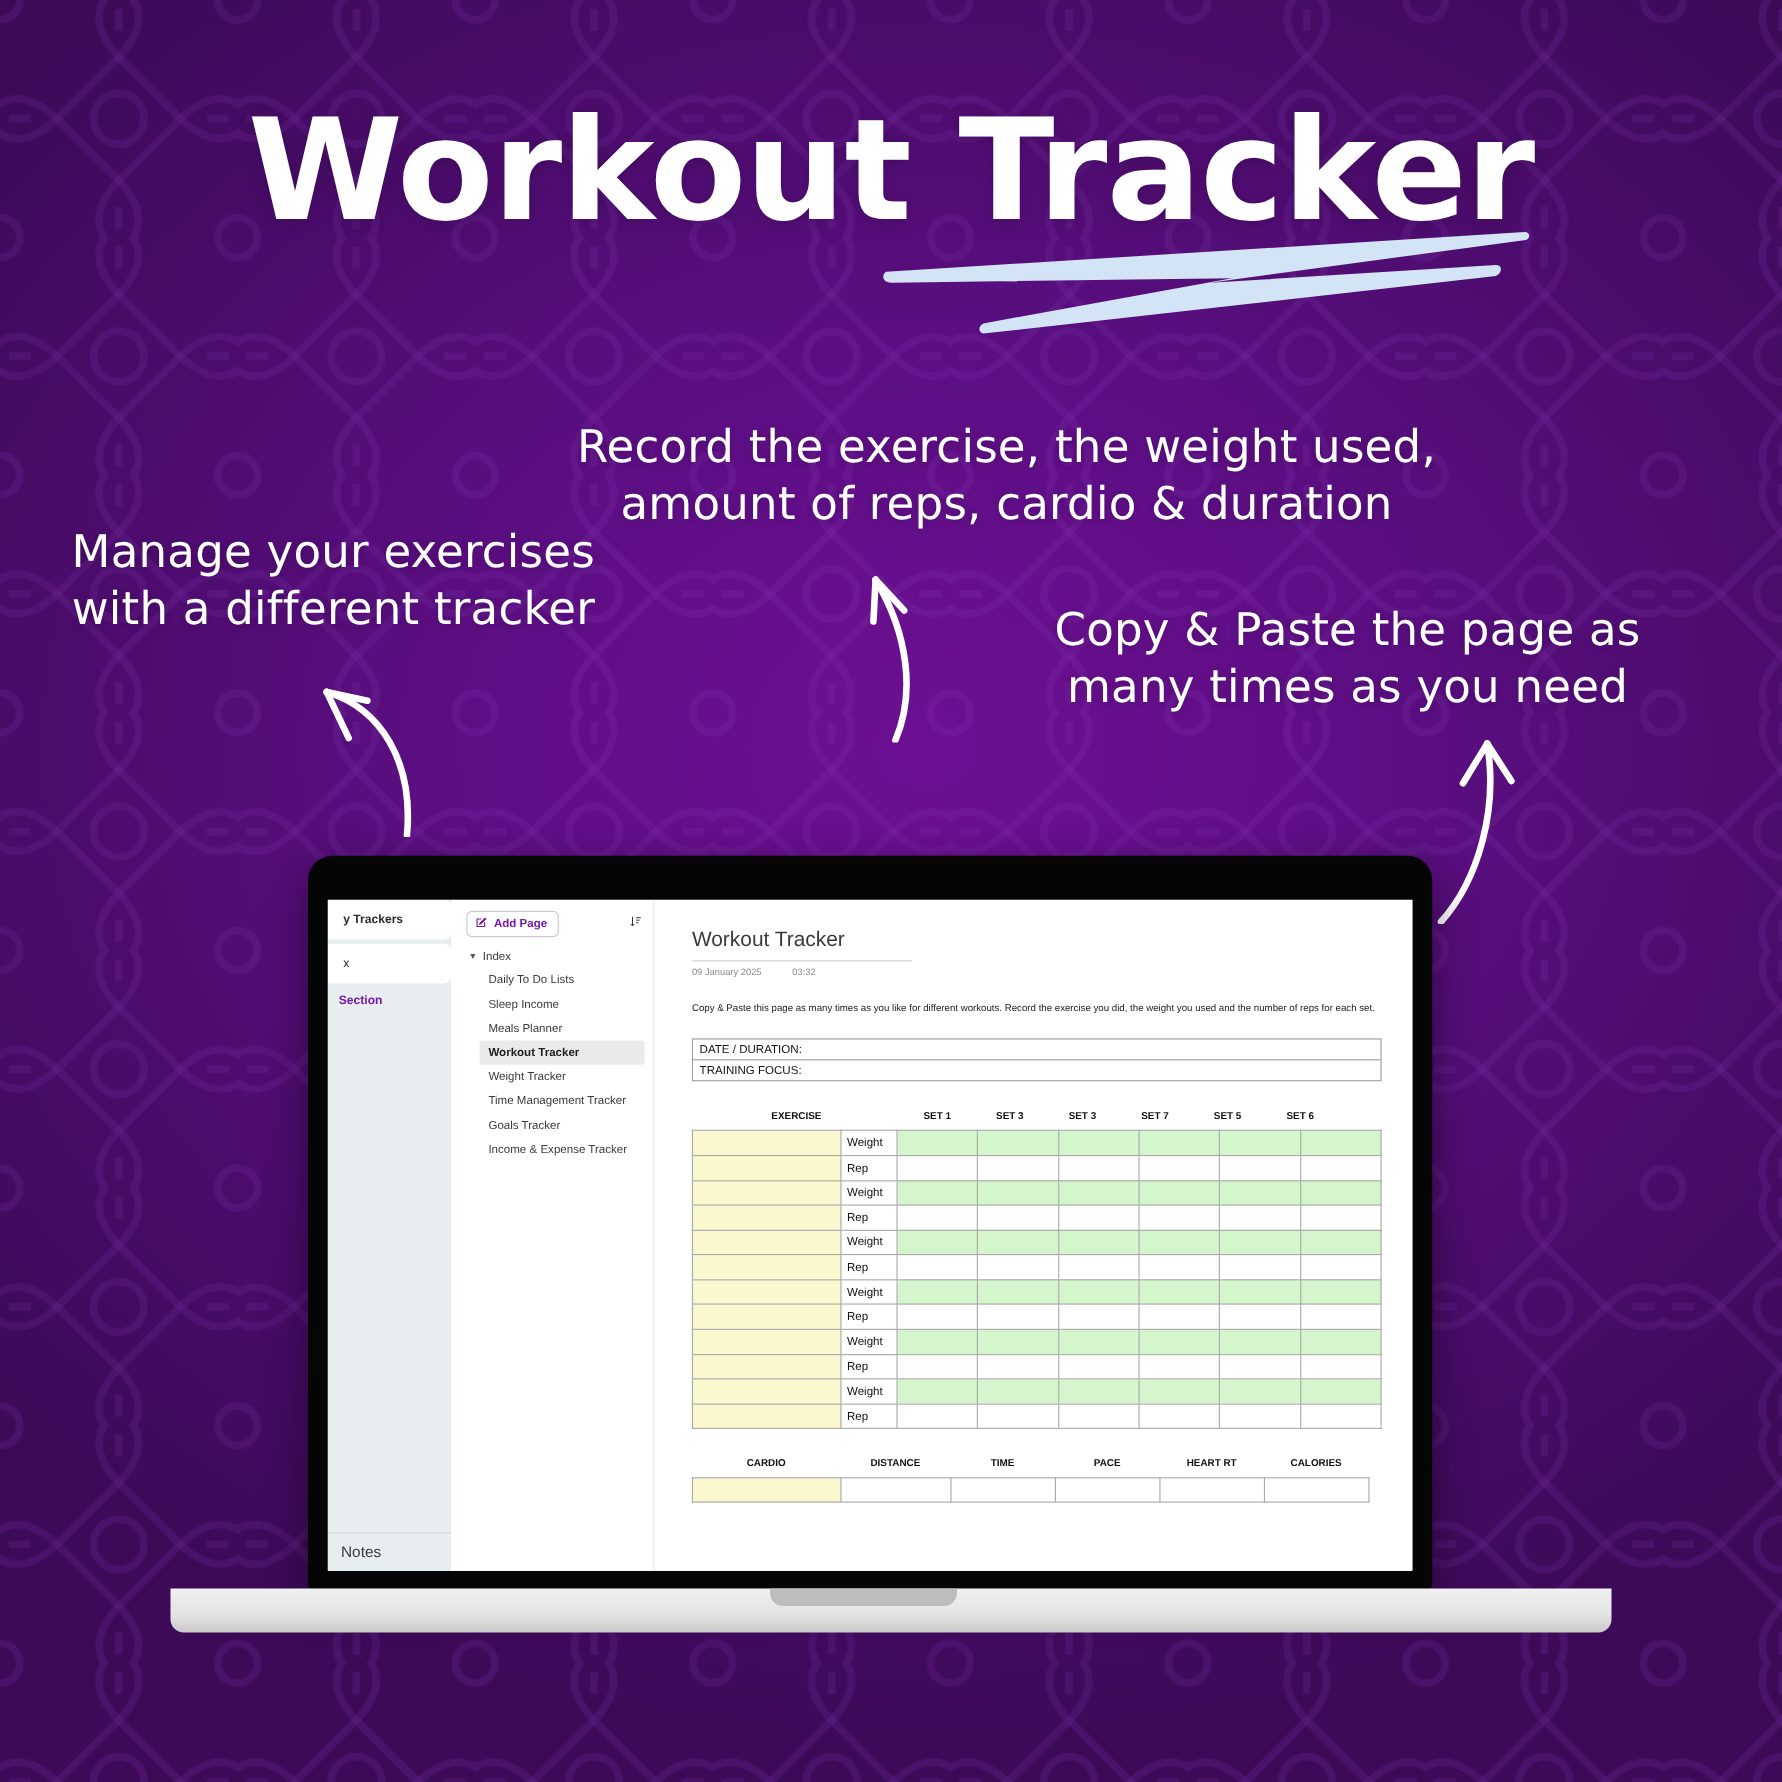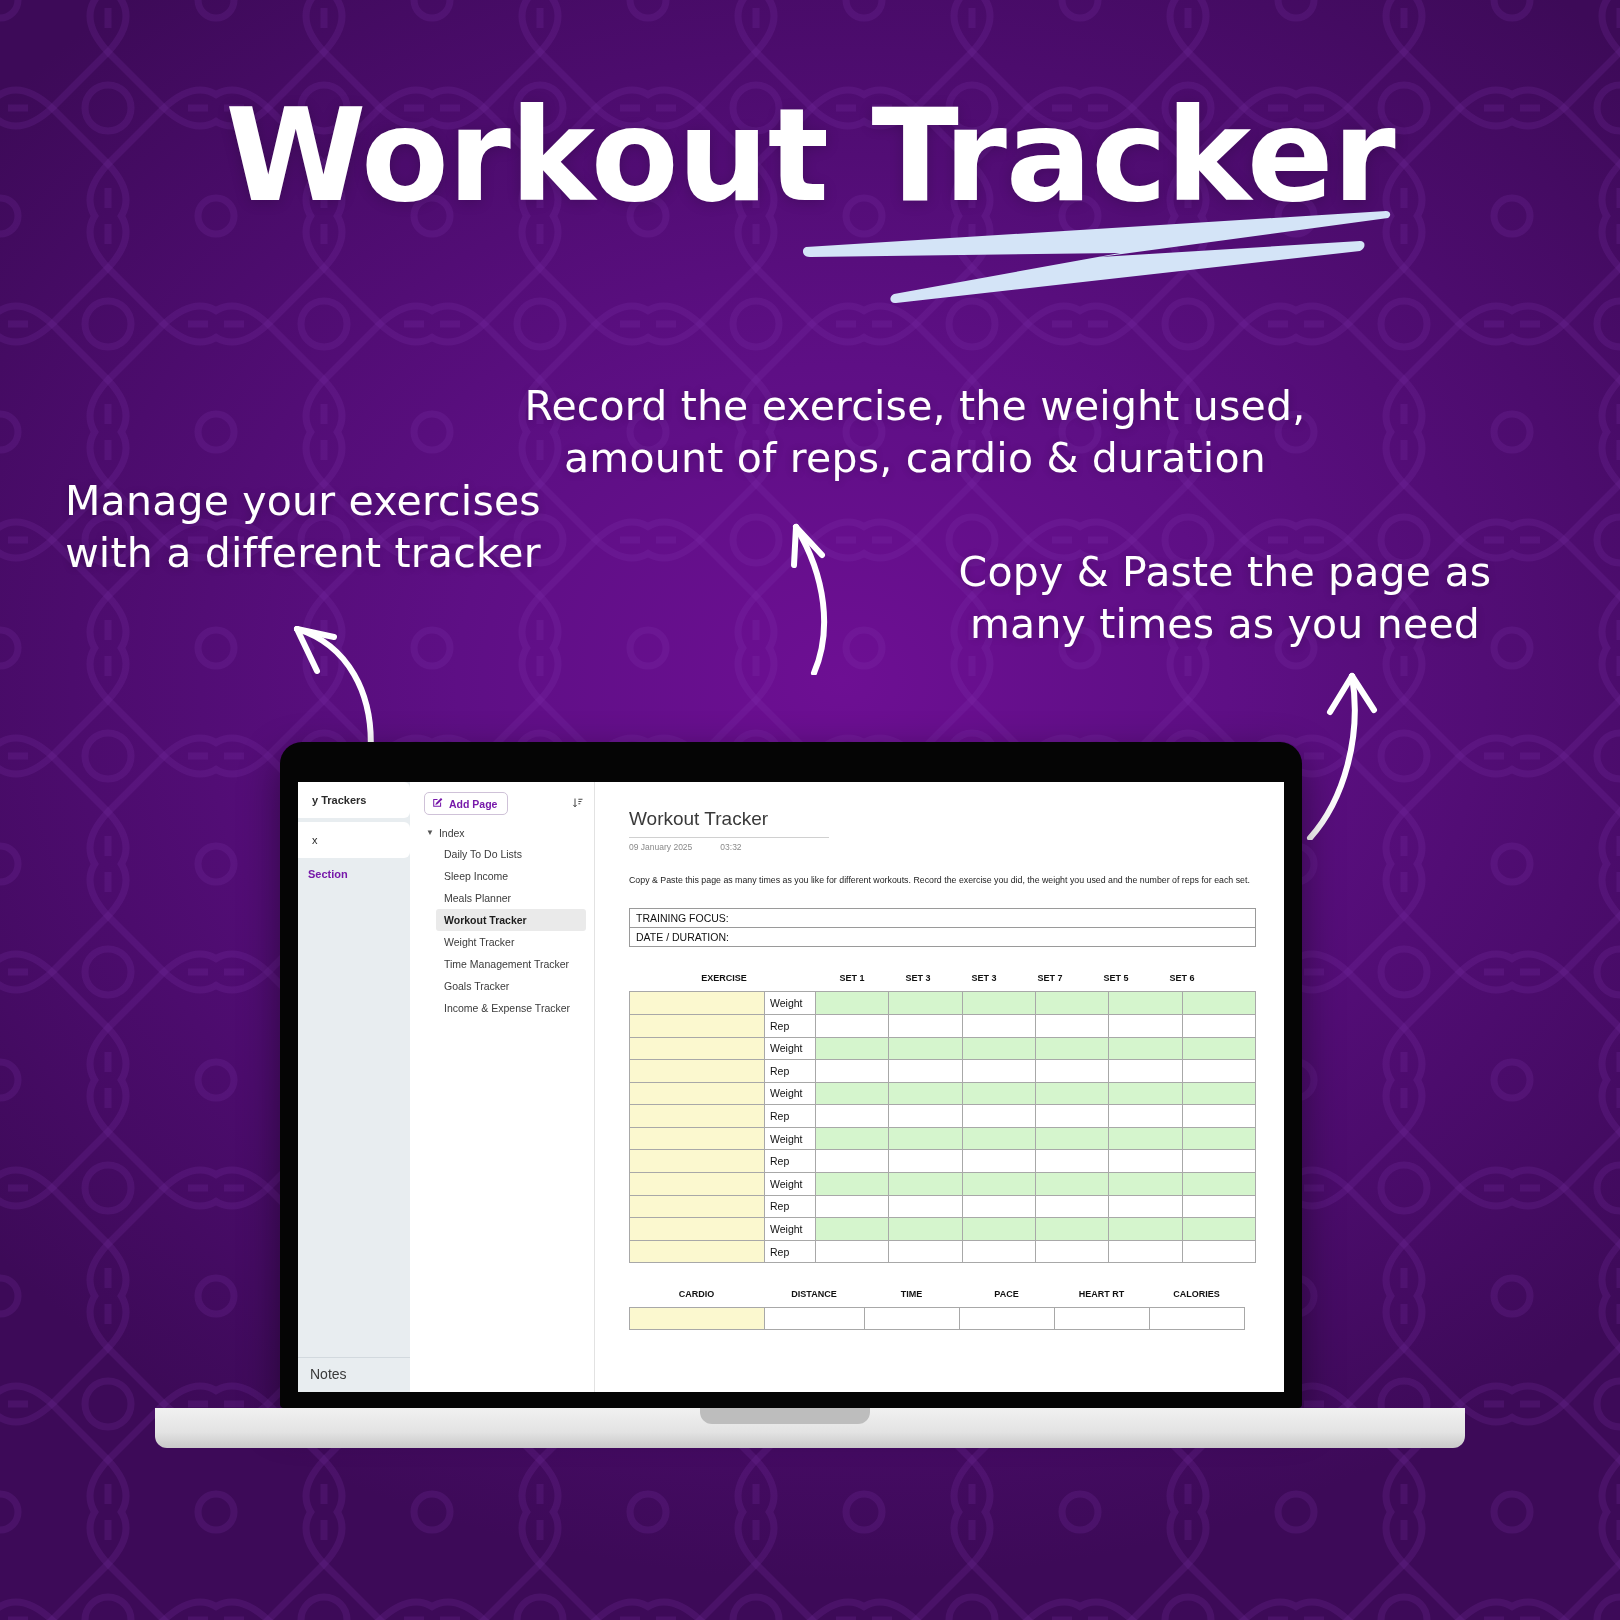--- a/index.html
+++ b/index.html
@@ -55,21 +55,21 @@
   #callout-center { top: 380px; left: 510px; width: 810px; text-align: center; }
   #callout-left   { top: 475px; left: 48px;  width: 510px; text-align: center; }
   #callout-right  { top: 546px; left: 940px; width: 570px; text-align: center; }
 
   .arrow-svg { position: absolute; }
   #arrow-center { top: 515px; left: 760px;  width: 90px;  height: 160px; }
   #arrow-left   { top: 596px; left: 272px;  width: 120px; height: 165px; }
   #arrow-right  { top: 660px; left: 1300px; width: 100px; height: 180px; }
 
   
-  #laptop { position: absolute; top: 742px; left: 155px; width: 1310px; height: 740px; }
+  #laptop { position: absolute; top: 778px; left: 155px; width: 1310px; height: 740px; }
   #laptop-lid {
     position: absolute; top: 0; left: 125px;
     width: 1022px; height: 666px;
     background: #050505;
     border-radius: 22px 22px 4px 4px;
     box-shadow: 0 14px 40px rgba(0,0,0,0.45);
   }
   #laptop-screen {
     position: absolute; top: 40px; left: 18px;
     width: 986px; height: 610px;
@@ -320,22 +320,22 @@
         <div id="doc">
           <div id="doc-title">Workout Tracker</div>
           <div id="doc-title-rule"></div>
           <div id="doc-meta">
             <span>09 January 2025</span>
             <span>03:32</span>
           </div>
           <div id="doc-desc">Copy &amp; Paste this page as many times as you like for different workouts. Record the exercise you did, the weight you used and the number of reps for each set.</div>
 
           <div id="hdrbox">
+            <div class="hdrrow">DATE / DURATION:</div>
             <div class="hdrrow">TRAINING FOCUS:</div>
-            <div class="hdrrow">DATE / DURATION:</div>
           </div>
 
           <div id="set-head">
             <div class="exercise-h">EXERCISE</div>
             <div class="set-h">SET 1</div>
             <div class="set-h">SET 3</div>
             <div class="set-h">SET 3</div>
             <div class="set-h">SET 7</div>
             <div class="set-h">SET 5</div>
             <div class="set-h">SET 6</div>

